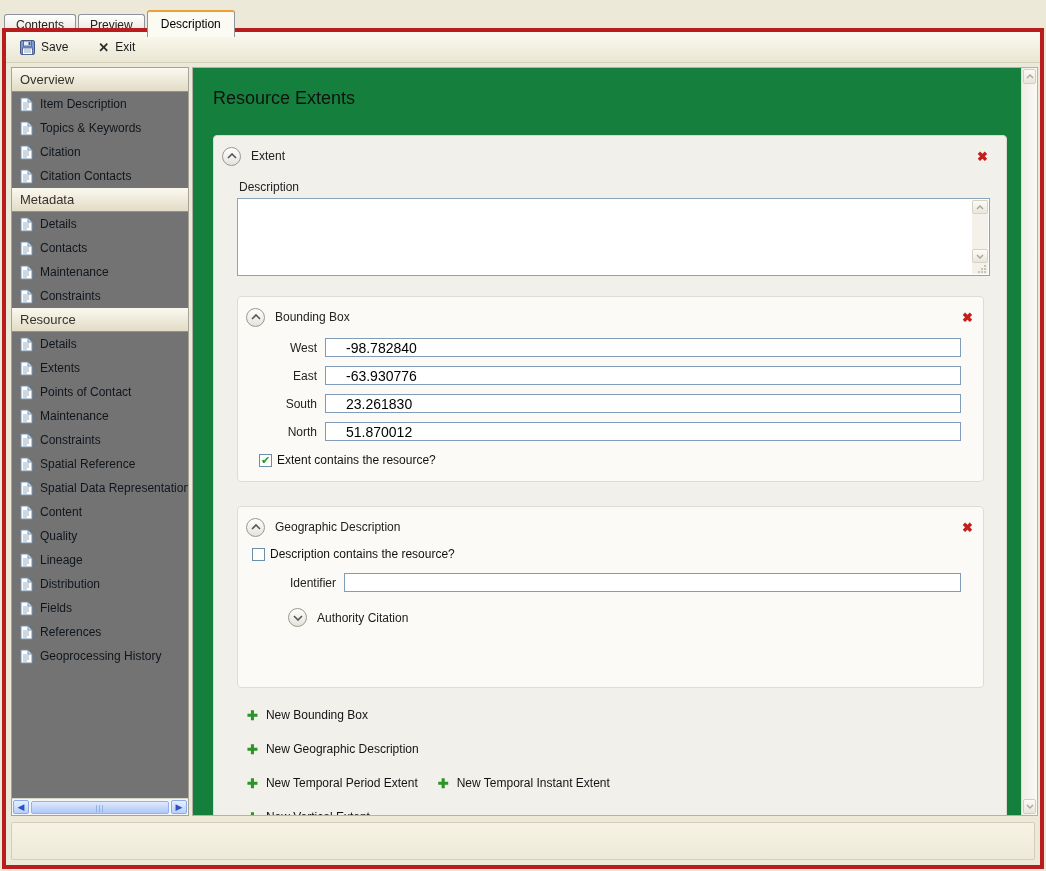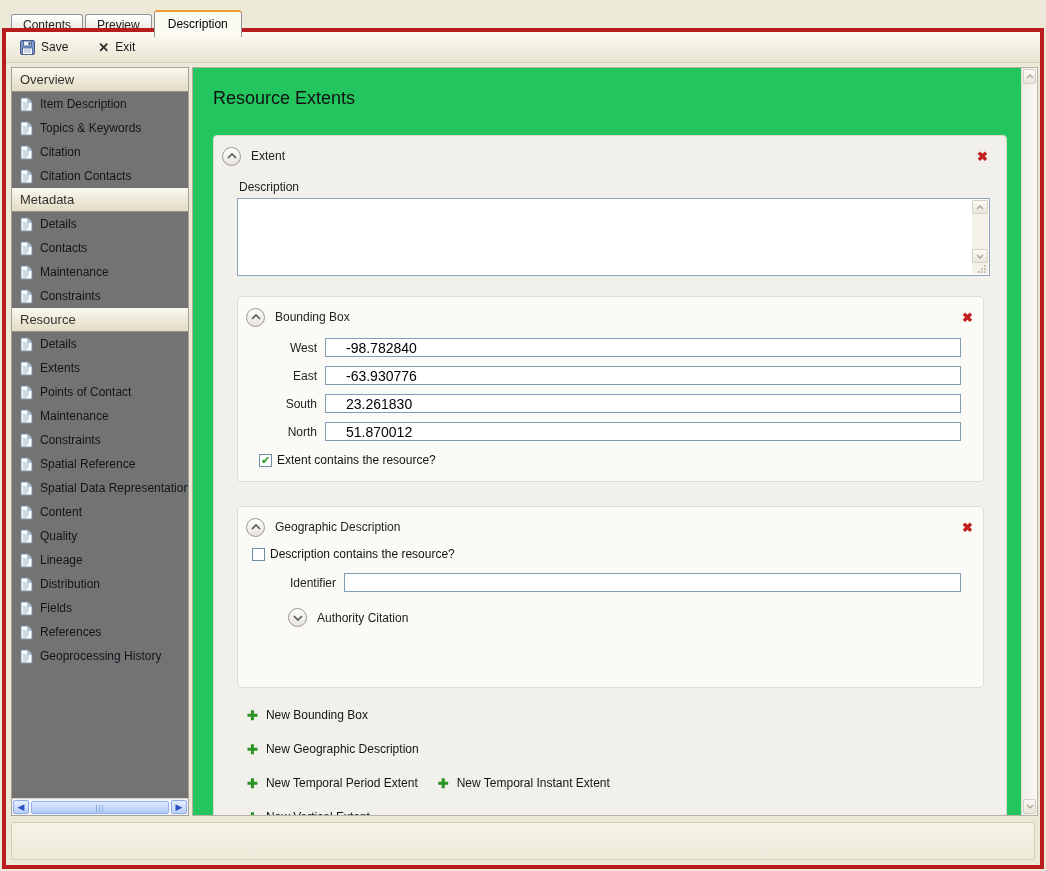--- a/index.html
+++ b/index.html
@@ -7,21 +7,21 @@
   body {
     font-family: "Liberation Sans", sans-serif;
     font-size: 12px;
     color: #1a1a1a;
     background: #ece9d8;
     position: relative;
     overflow: hidden;
   }
 
   
-  .tabbar { height:36px; display:flex; align-items:flex-end; padding-left:11px; background:#ece9d8; }
+  .tabbar { height:36px; display:flex; align-items:flex-end; padding-left:4px; background:#ece9d8; }
   .tab {
     padding:3px 11px 4px; margin-right:2px;
     background:linear-gradient(#ffffff,#e4e1d6);
     border:1px solid #8f949c; border-bottom:none;
     border-radius:3px 3px 0 0; color:#222; cursor:default;
     position:relative; font-size:12px;
   }
   .tab.active {
     background:#fbfaf3; border-top:2px solid #f0a030;
     padding:5px 13px 6px; z-index:3; margin-bottom:-1px; color:#000;
@@ -75,21 +75,21 @@
   }
   .hs-thumb {
     flex:1; height:13px; margin:0 2px;
     background:linear-gradient(#dfe9fd,#aec8f6);
     border:1px solid #93b2ec; border-radius:2px;
     display:flex; align-items:center; justify-content:center;
     color:#7d9ede; font-size:8px; letter-spacing:1px;
   }
 
   
-  .main-wrap { flex:1; display:flex; background:#22c55e; border:1px solid #b5b2a5; min-width:0; }
+  .main-wrap { flex:1; display:flex; background:#15803d; border:1px solid #b5b2a5; min-width:0; }
   .main-content { flex:1; padding:16px 14px 0 20px; overflow:hidden; }
   .page-title { font-size:18px; font-weight:400; color:#111; margin:4px 0 26px 0; }
 
   
   .vscroll {
     width:16px; flex:0 0 16px; background:linear-gradient(90deg,#efede6,#faf9f4);
     border-left:1px solid #e0ddd2; display:flex; flex-direction:column; justify-content:space-between; padding:1px;
   }
   .vs-btn {
     height:15px; background:linear-gradient(#fbfaf6,#e8e5da);

